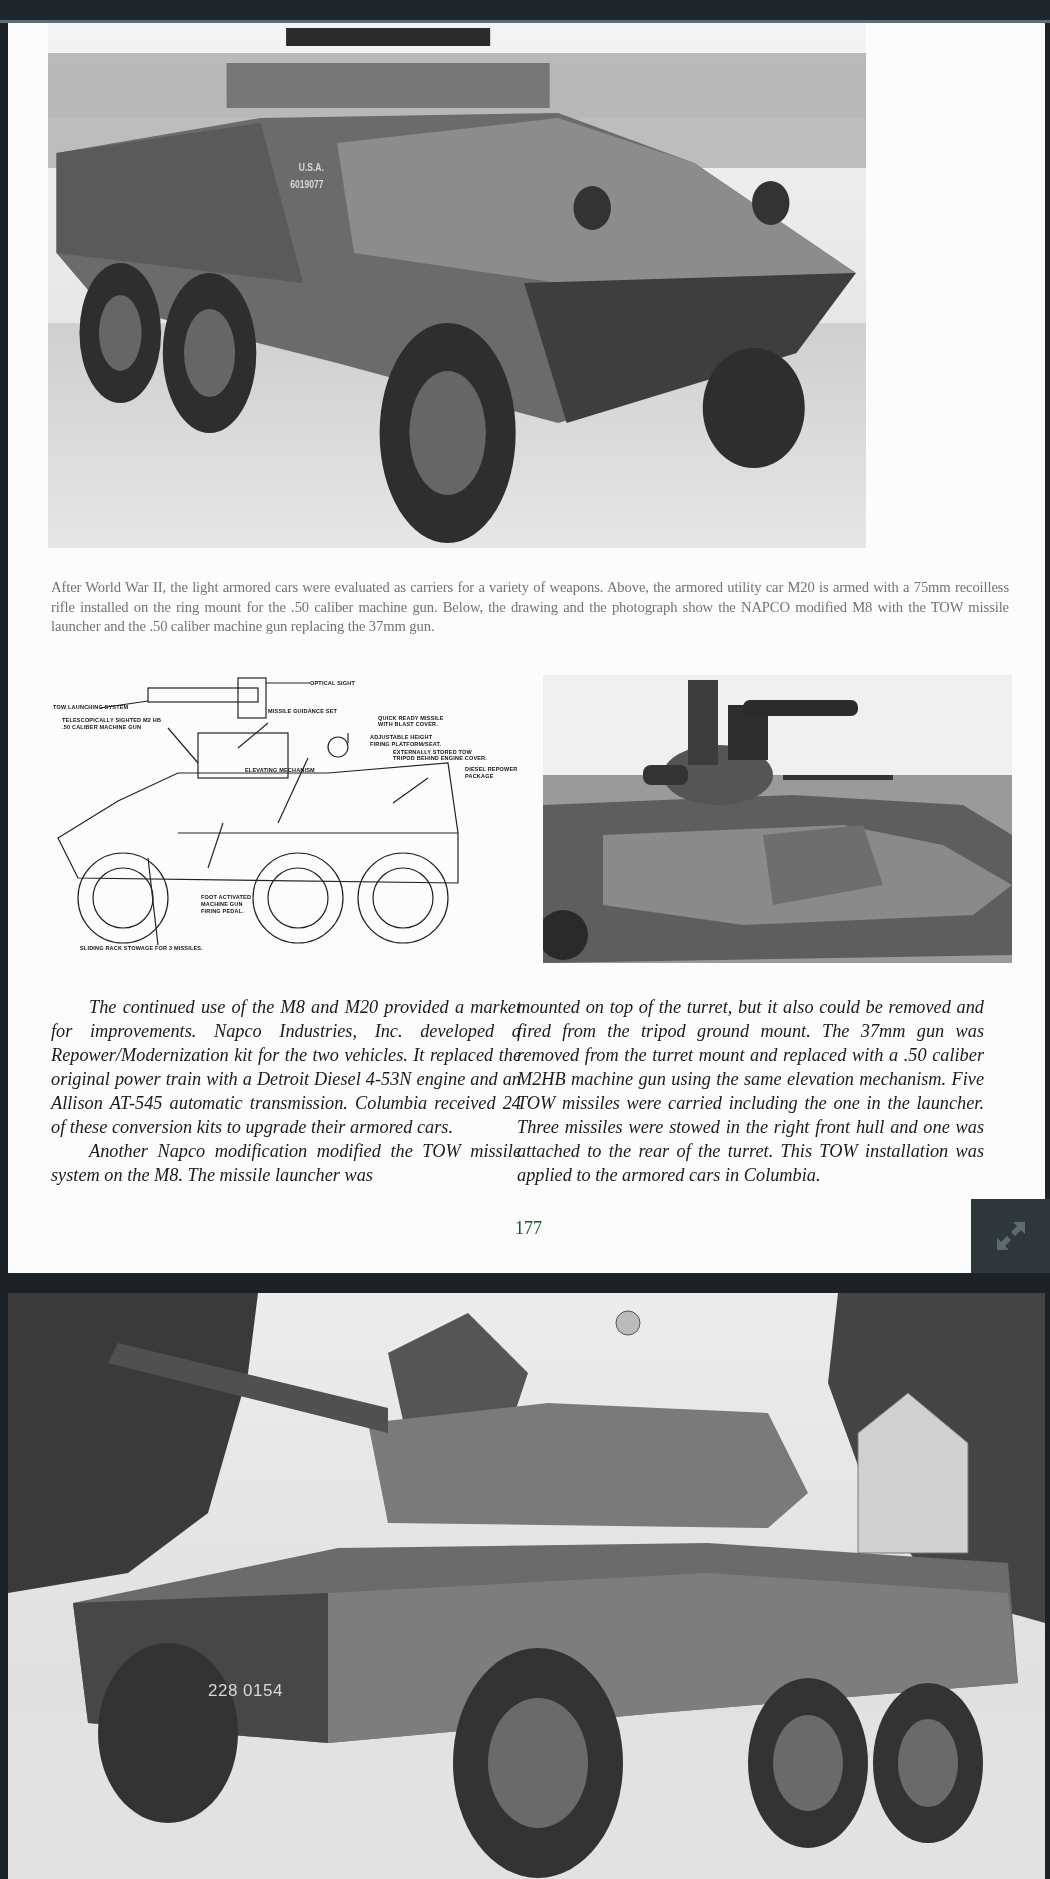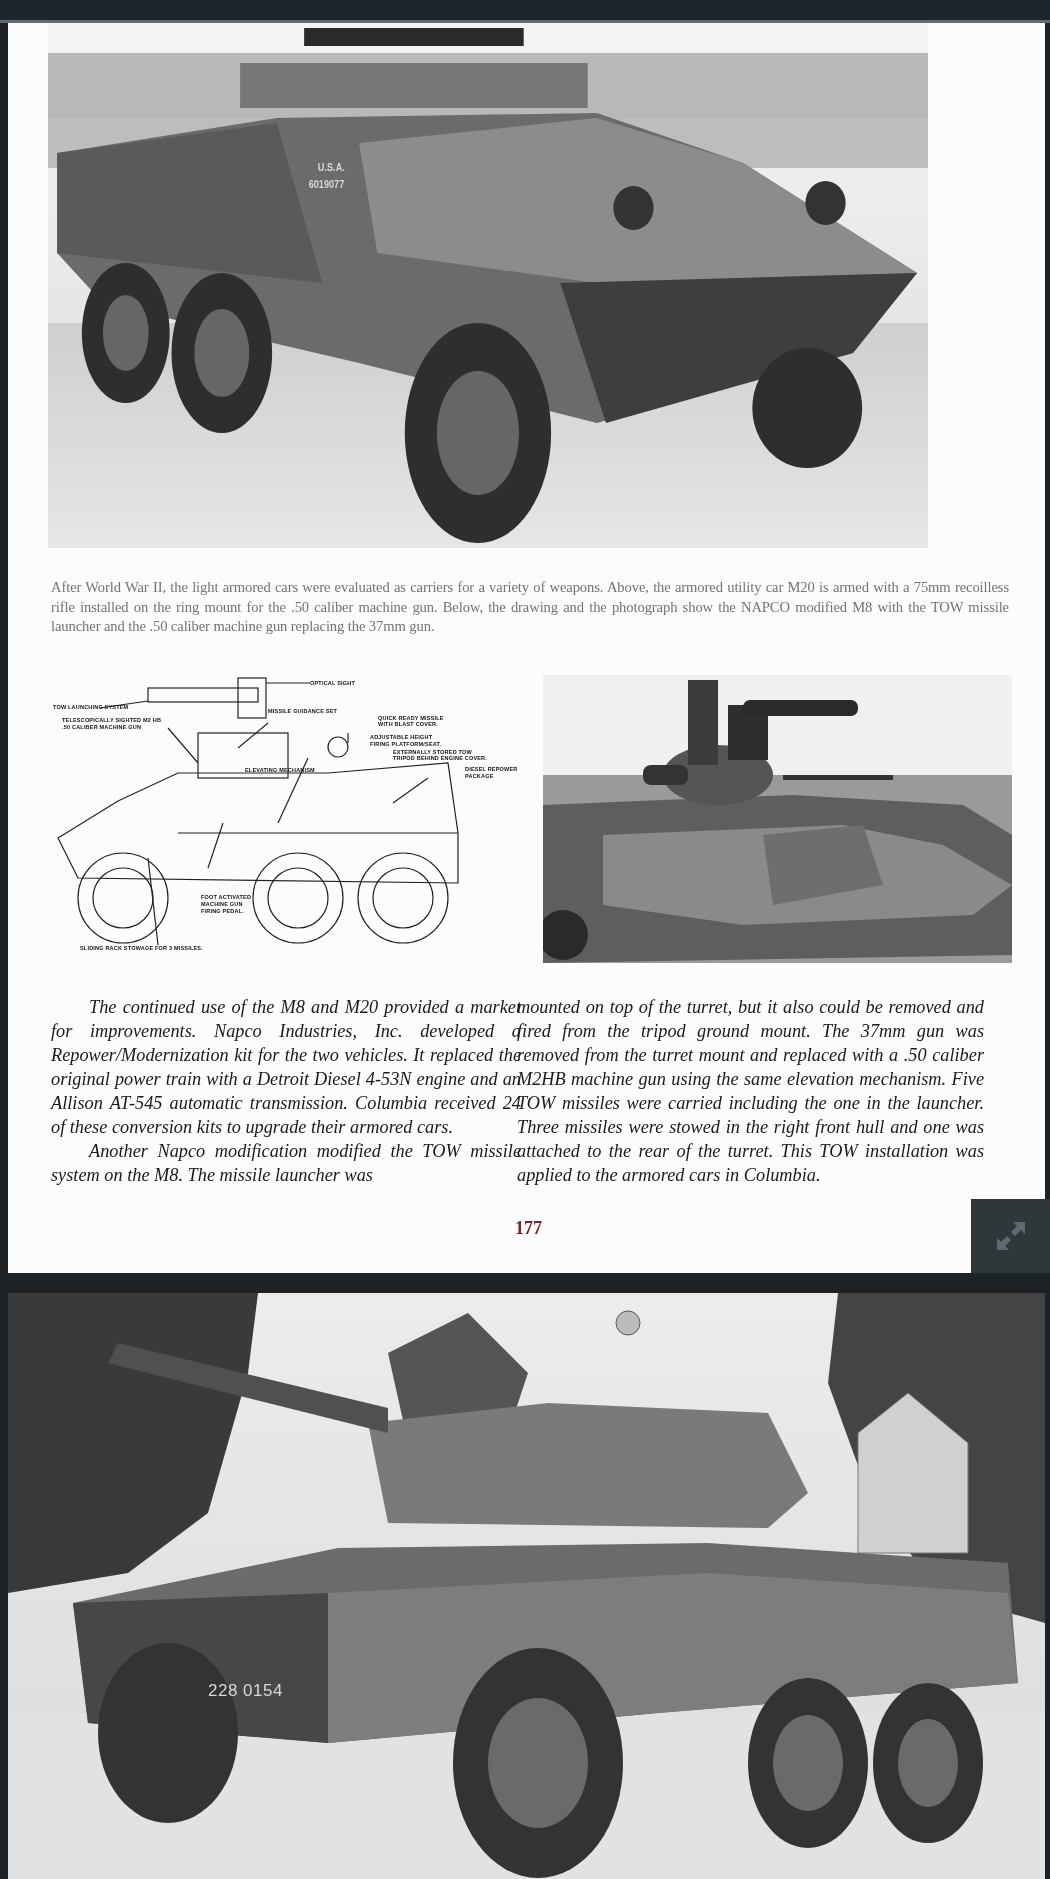--- a/index.html
+++ b/index.html
@@ -8,37 +8,37 @@
 
   .topbar { position: absolute; left: 0; top: 0; width: 1050px; height: 20px; background: #1e262b; }
   .topbar-edge { position: absolute; left: 0; top: 20px; width: 1050px; height: 3px; background: #5e6e78; }
 
   .page1 { position: absolute; left: 8px; top: 23px; width: 1037px; height: 1250px; background: #fcfcfc; overflow: hidden; }
 
   
   .photo { position: absolute; background: #d9d9d9; overflow: hidden; }
   .photo svg { width: 100%; height: 100%; display: block; }
 
-  .photo-m20 { left: 40px; top: 0; width: 880px; height: 525px; }
+  .photo-m20 { left: 40px; top: 0; width: 818px; height: 525px; }
 
   .caption { position: absolute; left: 43px; top: 555px; width: 958px; font-size: 14.6px; line-height: 19.5px; color: #737373; text-align: justify; letter-spacing: -0.1px; }
 
   .diagram { position: absolute; left: 40px; top: 640px; width: 470px; height: 300px; background: #fcfcfc; }
   .diagram svg { width: 100%; height: 100%; }
   .dlabel { position: absolute; font-family: "Liberation Sans", "DejaVu Sans", sans-serif; font-size: 5.5px; font-weight: bold; color: #111; letter-spacing: 0.2px; line-height: 6.5px; white-space: nowrap; }
 
   .photo-tow { left: 535px; top: 652px; width: 469px; height: 288px; }
 
   .body-col { position: absolute; top: 972px; font-size: 18.3px; line-height: 24px; color: #1a1a1a; text-align: justify; font-style: italic; }
   .body-col p { text-indent: 38px; }
   .body-col.right p { text-indent: 0; }
   .col-left { left: 43px; width: 470px; }
   .col-right { left: 509px; width: 467px; }
 
-  .page-number { position: absolute; left: 507px; top: 1195px; font-size: 18px; color: #7f1d1d; font-weight: bold; }
+  .page-number { position: absolute; left: 507px; top: 1195px; font-size: 18px; color: #14532d; }
 
   .expand-btn { position: absolute; left: 971px; top: 1199px; width: 79px; height: 74px; background: #30373b; display: flex; align-items: center; justify-content: center; cursor: pointer; }
   .expand-btn svg { width: 40px; height: 40px; }
 
   .gap { position: absolute; left: 0; top: 1273px; width: 1050px; height: 20px; background: #1c2226; }
 
   .page2 { position: absolute; left: 8px; top: 1293px; width: 1037px; height: 586px; background: #e4e4e4; overflow: hidden; }
   .page2 svg { width: 100%; height: 100%; display: block; }
   .serial { position: absolute; left: 200px; top: 388px; font-family: "Liberation Sans", "DejaVu Sans", sans-serif; font-size: 17px; color: #d8d8d8; letter-spacing: 0.5px; }
 </style>

